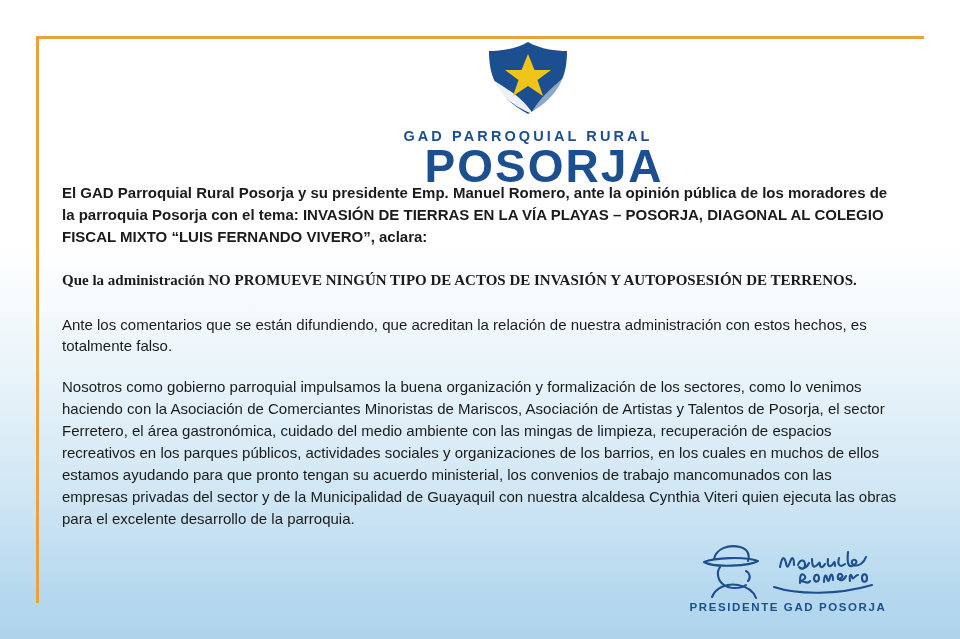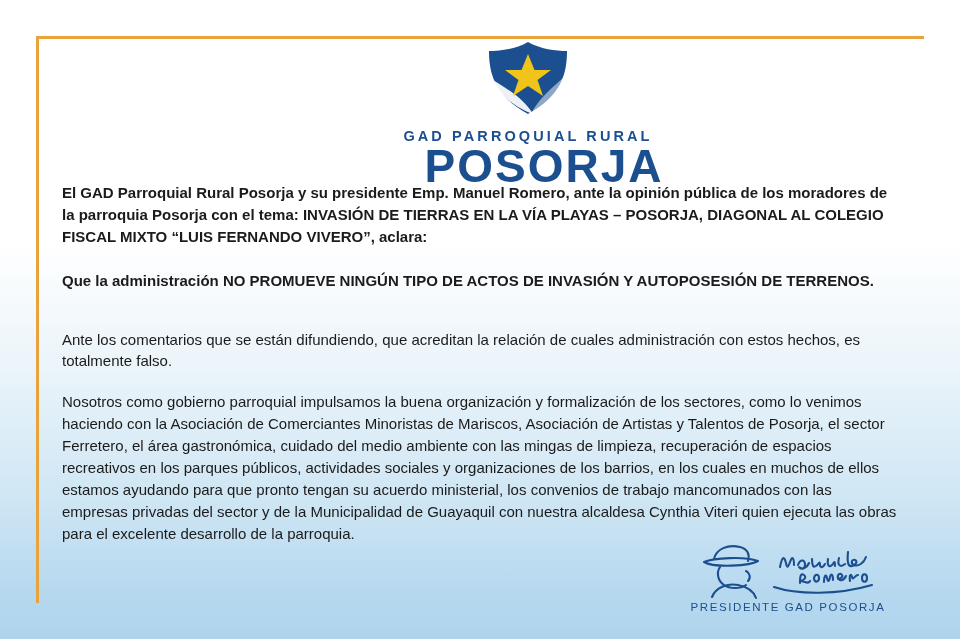--- a/index.html
+++ b/index.html
@@ -94,42 +94,43 @@
     line-height: 1.46;
     margin: 0 0 19px 0;
     text-align: left;
   }
   .para.intro {
     font-weight: bold;
     margin-bottom: 22px;
   }
   .para.strong-line {
     font-weight: bold;
-    margin-bottom: 37px;
+    margin-bottom: 22px;
+    font-family: Liberation Serif, serif;
   }
   .para.last {
     margin-bottom: 0;
   }
 
   
   .signature {
     position: absolute;
     right: 52px;
     bottom: 26px;
     width: 240px;
     text-align: center;
   }
   .sig-art {
     line-height: 0;
   }
   .sig-caption {
     font-size: 11.5px;
     letter-spacing: 1.6px;
     color: #1c4f8f;
-    font-weight: normal;
+    font-weight: bold;
     text-align: center;
   }
 </style>
 </head>
 <body>
 
 <div class="page">
 
   <div class="frame-top"></div>
   <div class="frame-left"></div>
@@ -147,21 +148,21 @@
         <polygon points="55,14 61.5,30 78,30 64.5,40 70,56 55,46 40,56 45.5,40 32,30 48.5,30" fill="#f0c419"></polygon>
       </svg>
     </div>
     <div class="logo-sub">GAD PARROQUIAL RURAL</div>
     <div class="logo-main">POSORJA</div>
   </div>
 
   <div class="content">
     <p class="para intro">El GAD Parroquial Rural Posorja y su presidente Emp. Manuel Romero, ante la opinión pública de los moradores de la parroquia Posorja con el tema: INVASIÓN DE TIERRAS EN LA VÍA PLAYAS – POSORJA, DIAGONAL AL COLEGIO FISCAL MIXTO “LUIS FERNANDO VIVERO”, aclara:</p>
     <p class="para strong-line">Que la administración NO PROMUEVE NINGÚN TIPO DE ACTOS DE INVASIÓN Y AUTOPOSESIÓN DE TERRENOS.</p>
-    <p class="para">Ante los comentarios que se están difundiendo, que acreditan la relación de cuales administración con estos hechos, es totalmente falso.</p>
+    <p class="para">Ante los comentarios que se están difundiendo, que acreditan la relación de nuestra administración con estos hechos, es totalmente falso.</p>
     <p class="para">Nosotros como gobierno parroquial impulsamos la buena organización y formalización de los sectores, como lo venimos haciendo con la Asociación de Comerciantes Minoristas de Mariscos, Asociación de Artistas y Talentos de Posorja, el sector Ferretero, el área gastronómica, cuidado del medio ambiente con las mingas de limpieza, recuperación de espacios recreativos en los parques públicos, actividades sociales y organizaciones de los barrios, en los cuales en muchos de ellos estamos ayudando para que pronto tengan su acuerdo ministerial, los convenios de trabajo mancomunados con las empresas privadas del sector y de la Municipalidad de Guayaquil con nuestra alcaldesa Cynthia Viteri quien ejecuta las obras para el excelente desarrollo de la parroquia.</p>
   </div>
 
   <div class="signature">
     <div class="sig-art">
       <svg width="200" height="64" viewBox="0 0 200 64" xmlns="http://www.w3.org/2000/svg">
         <g fill="none" stroke="#1c4f8f" stroke-width="2.1" stroke-linecap="round" stroke-linejoin="round">
 
           <path d="M26 22 C28 12, 40 7, 52 10 C60 12, 62 18, 60 24"></path>
           <path d="M16 25 C26 21, 56 19, 70 24 C62 29, 26 31, 16 25 Z"></path>

